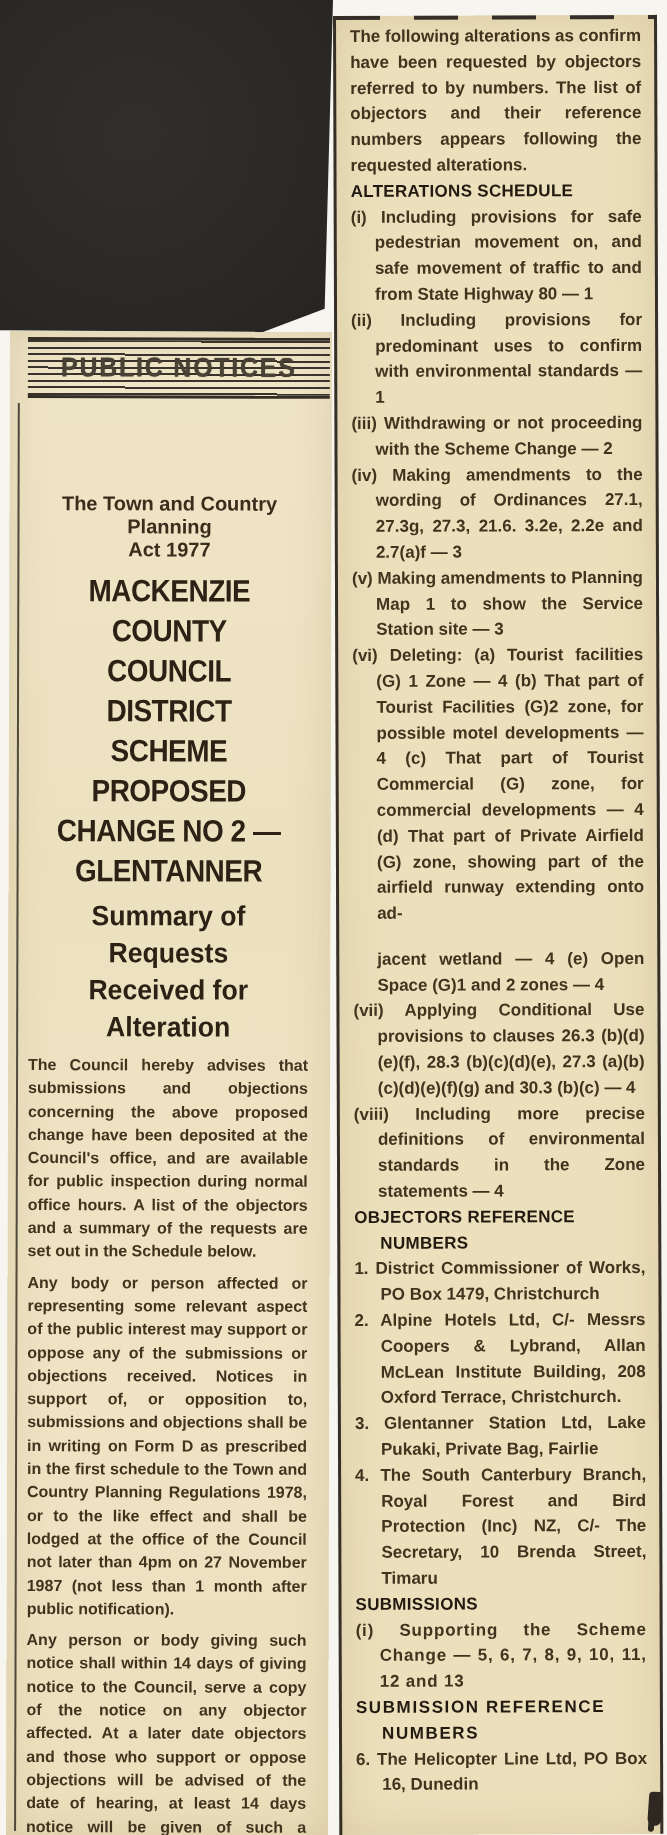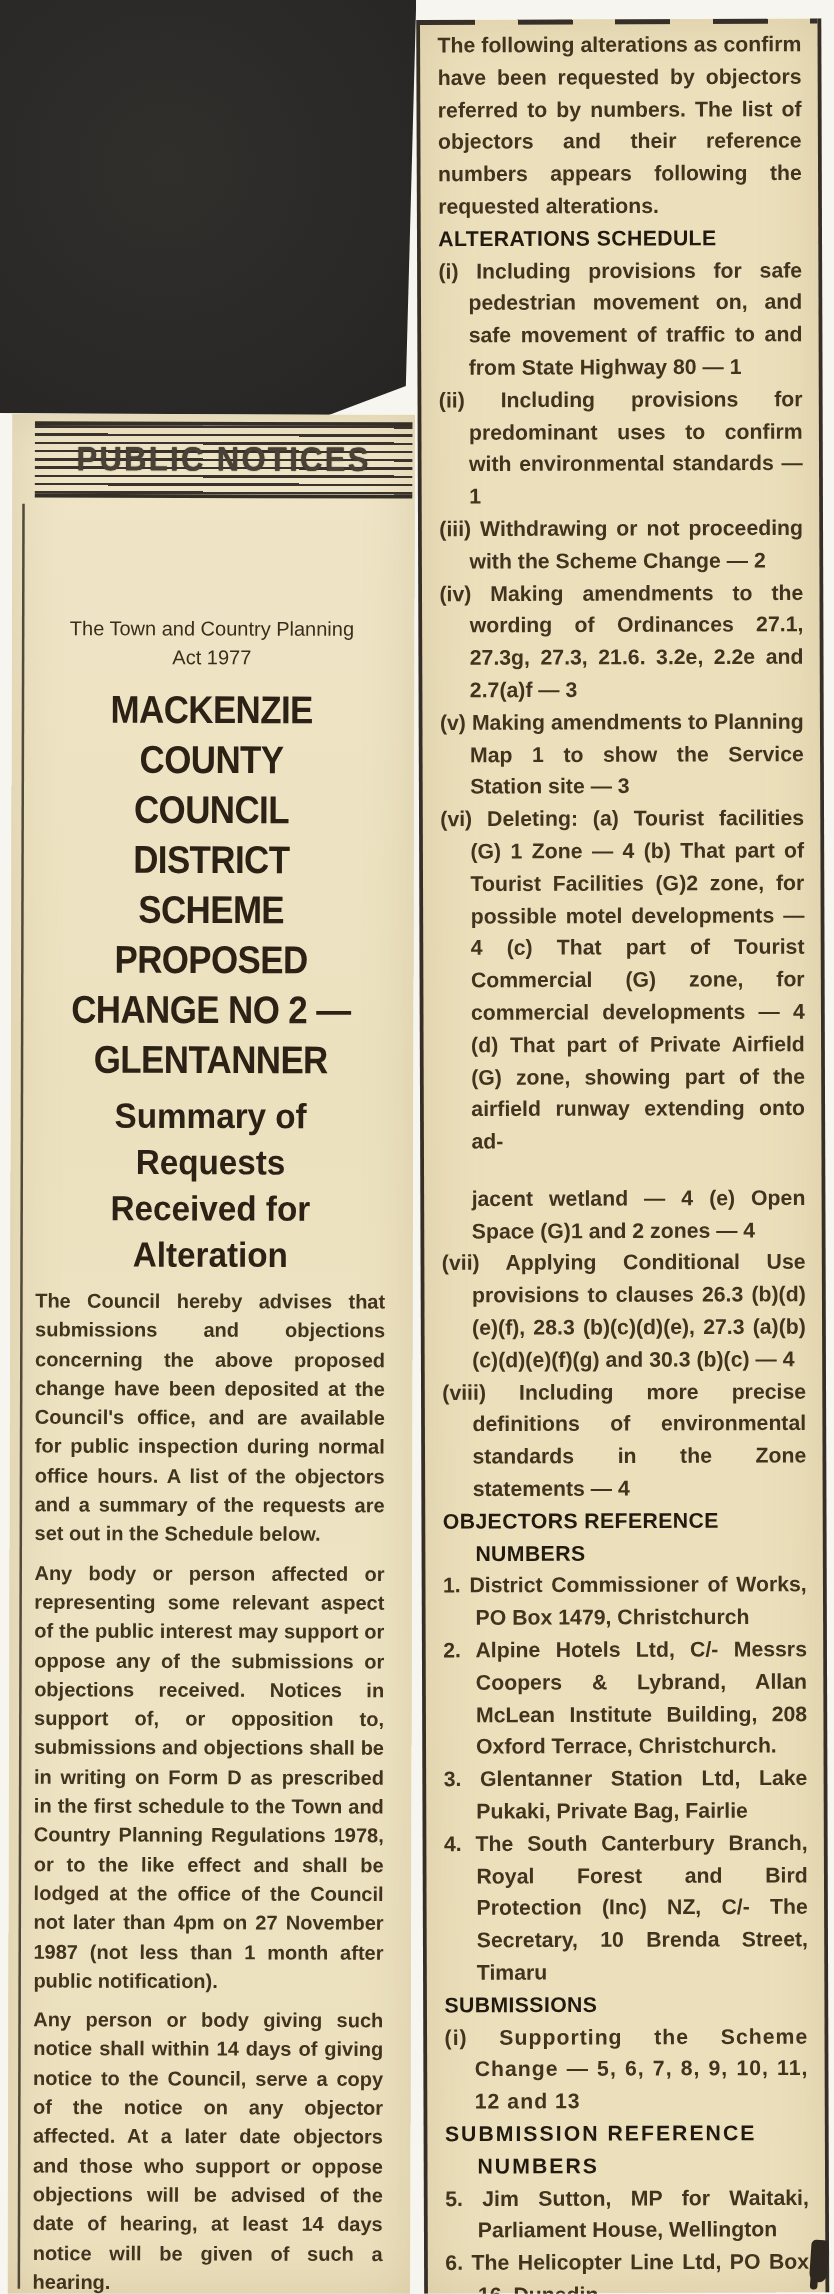--- a/index.html
+++ b/index.html
@@ -34,21 +34,21 @@
     border-top:3px solid #352e26;border-bottom:3px solid #352e26;
     background:repeating-linear-gradient(180deg,#3a332b 0 2px,rgba(0,0,0,0) 2px 6.6px);
   }
   #banner-text{
     position:absolute;inset:0;display:flex;align-items:center;justify-content:center;
     font-weight:700;font-size:27px;letter-spacing:2px;color:#4a4136;
     text-shadow:0 0 1px #2e271f; transform:scaleX(.92);
   }
   .left-body{padding:78px 22px 0 20px;}
   .act{
-    text-align:center;font-size:16px;font-weight:400;line-height:23px;color:#3a2d1c;
+    text-align:center;font-size:20px;font-weight:700;line-height:23px;color:#3a2d1c;
   }
   .headline{margin-top:10px;transform:scaleX(.9);}
   .headline div{
     text-align:center;font-weight:700;font-size:31px;line-height:40px;
     color:#2c2115;letter-spacing:-0.5px;
   }
   .subhead{margin-top:6px;transform:scaleX(.95);}
   .subhead div{
     text-align:center;font-weight:700;font-size:28px;line-height:37px;color:#2c2115;
   }
@@ -136,17 +136,16 @@
   <div class="rc item">(vii) Applying Conditional Use provisions to clauses 26.3 (b)(d)(e)(f), 28.3 (b)(c)(d)(e), 27.3 (a)(b)(c)(d)(e)(f)(g) and 30.3 (b)(c) — 4</div>
   <div class="rc item">(viii) Including more precise definitions of environmental standards in the Zone statements — 4</div>
   <div class="rc rc-head">OBJECTORS REFERENCE NUMBERS</div>
   <div class="rc nitem">1. District Commissioner of Works, PO Box 1479, Christchurch</div>
   <div class="rc nitem">2. Alpine Hotels Ltd, C/- Messrs Coopers &amp; Lybrand, Allan McLean Institute Building, 208 Oxford Terrace, Christchurch.</div>
   <div class="rc nitem">3. Glentanner Station Ltd, Lake Pukaki, Private Bag, Fairlie</div>
   <div class="rc nitem">4. The South Canterbury Branch, Royal Forest and Bird Protection (Inc) NZ, C/- The Secretary, 10 Brenda Street, Timaru</div>
   <div class="rc rc-head">SUBMISSIONS</div>
   <div class="rc item spaced">(i) Supporting the Scheme Change — 5, 6, 7, 8, 9, 10, 11, 12 and 13</div>
   <div class="rc rc-head spaced2">SUBMISSION REFERENCE NUMBERS</div>
-  <div class="rc nitem">5. Jim Sutton, MP for Waitaki, Parliament House, Wellington</div>
   <div class="rc nitem">6. The Helicopter Line Ltd, PO Box 16, Dunedin</div>
 
   <div id="ink-mark"></div>
 </div>
 
 </body></html>

